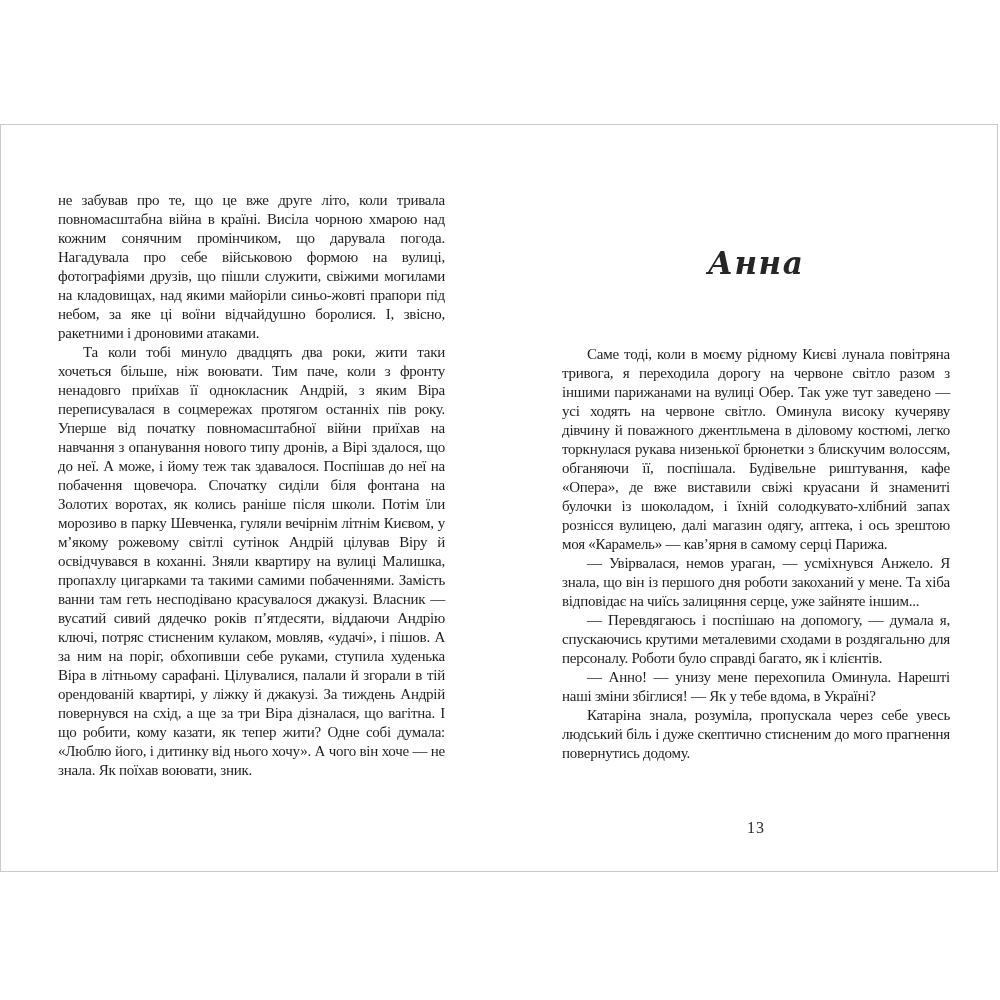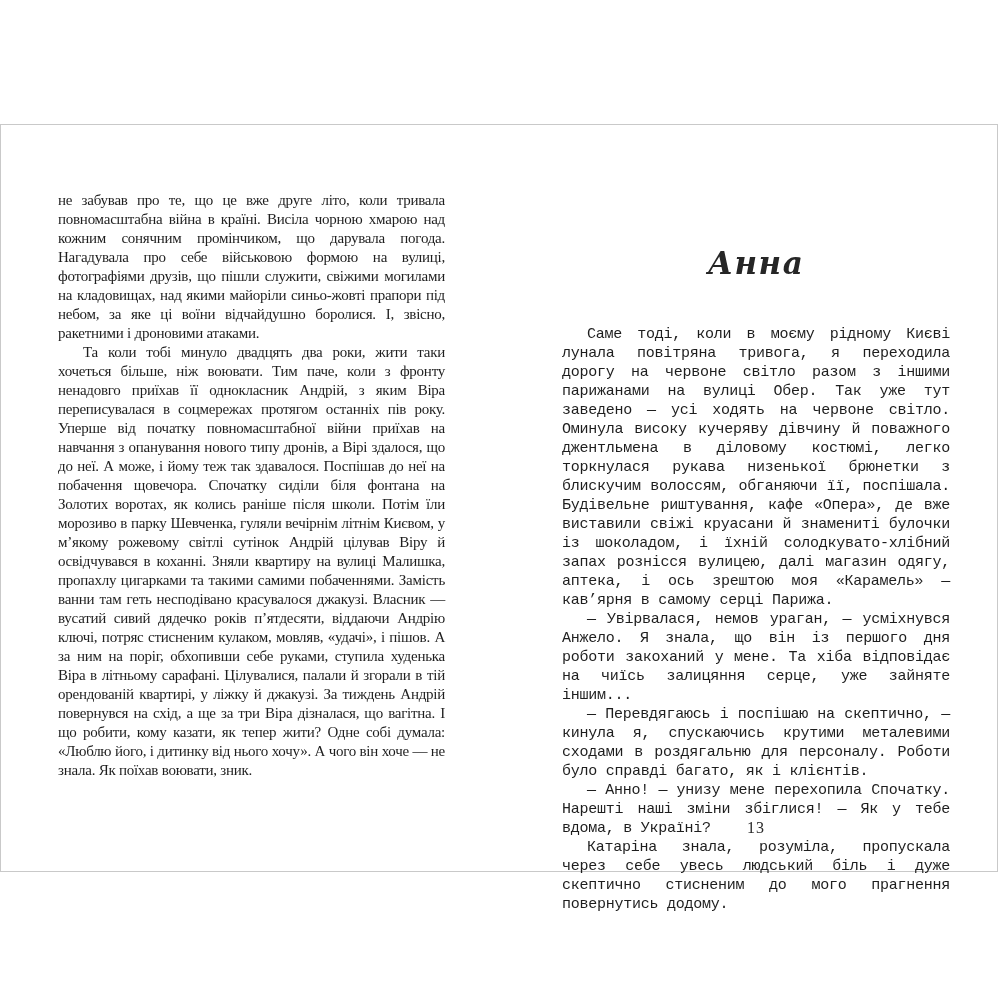--- a/index.html
+++ b/index.html
@@ -36,23 +36,22 @@
   .text-col p.continuation {
     text-indent: 0;
   }
   .left-col {
     left: 57px;
     top: 66px;
     width: 387px;
   }
   .right-col {
     left: 561px;
-    top: 200px;
+    top: 220px;
     width: 388px;
-    font-family: Liberation Mono, monospace;
   }
   .chapter-title {
     position: absolute;
     left: 561px;
     top: 120px;
     width: 388px;
     text-align: center;
     font-family: "DejaVu Serif", serif;
     font-style: italic;
     font-weight: 700;
@@ -80,20 +79,20 @@
   <div class="text-col left-col">
     <p class="continuation">не забував про те, що це вже друге літо, коли тривала повномасштабна війна в країні. Висіла чорною хмарою над кожним сонячним промінчиком, що дарувала погода. Нагадувала про себе військовою формою на вулиці, фотографіями друзів, що пішли служити, свіжими могилами на кладовищах, над якими майоріли синьо-жовті прапори під небом, за яке ці воїни відчайдушно боролися. І, звісно, ракетними і дроновими атаками.</p>
     <p>Та коли тобі минуло двадцять два роки, жити таки хочеться більше, ніж воювати. Тим паче, коли з фронту ненадовго приїхав її однокласник Андрій, з яким Віра переписувалася в соцмережах протягом останніх пів року. Уперше від початку повномасштабної війни приїхав на навчання з опанування нового типу дронів, а Вірі здалося, що до неї. А може, і йому теж так здавалося. Поспішав до неї на побачення щовечора. Спочатку сиділи біля фонтана на Золотих воротах, як колись раніше після школи. Потім їли морозиво в парку Шевченка, гуляли вечірнім літнім Києвом, у м’якому рожевому світлі сутінок Андрій цілував Віру й освідчувався в коханні. Зняли квартиру на вулиці Малишка, пропахлу цигарками та такими самими побаченнями. Замість ванни там геть несподівано красувалося джакузі. Власник — вусатий сивий дядечко років п’ятдесяти, віддаючи Андрію ключі, потряс стисненим кулаком, мовляв, «удачі», і пішов. А за ним на поріг, обхопивши себе руками, ступила худенька Віра в літньому сарафані. Цілувалися, палали й згорали в тій орендованій квартирі, у ліжку й джакузі. За тиждень Андрій повернувся на схід, а ще за три Віра дізналася, що вагітна. І що робити, кому казати, як тепер жити? Одне собі думала: «Люблю його, і дитинку від нього хочу». А чого він хоче — не знала. Як поїхав воювати, зник.</p>
   </div>
 
   <h2 class="chapter-title">Анна</h2>
 
   <div class="text-col right-col">
     <p>Саме тоді, коли в моєму рідному Києві лунала повітряна тривога, я переходила дорогу на червоне світло разом з іншими парижанами на вулиці Обер. Так уже тут заведено — усі ходять на червоне світло. Оминула високу кучеряву дівчину й поважного джентльмена в діловому костюмі, легко торкнулася рукава низенької брюнетки з блискучим волоссям, обганяючи її, поспішала. Будівельне риштування, кафе «Опера», де вже виставили свіжі круасани й знамениті булочки із шоколадом, і їхній солодкувато-хлібний запах рознісся вулицею, далі магазин одягу, аптека, і ось зрештою моя «Карамель» — кав’ярня в самому серці Парижа.</p>
     <p>— Увірвалася, немов ураган, — усміхнувся Анжело. Я знала, що він із першого дня роботи закоханий у мене. Та хіба відповідає на чиїсь залицяння серце, уже зайняте іншим...</p>
-    <p>— Перевдягаюсь і поспішаю на скептично, — кинула я, спускаючись крутими металевими сходами в роздягальню для персоналу. Роботи було справді багато, як і клієнтів.</p>
-    <p>— Анно! — унизу мене перехопила Спочатку. Нарешті наші зміни збіглися! — Як у тебе вдома, в Україні?</p>
+    <p>— Перевдягаюсь і поспішаю на допомогу, — думала я, спускаючись крутими металевими сходами в роздягальню для персоналу. Роботи було справді багато, як і клієнтів.</p>
+    <p>— Анно! — унизу мене перехопила Оминула. Нарешті наші зміни збіглися! — Як у тебе вдома, в Україні?</p>
     <p>Катаріна знала, розуміла, пропускала через себе увесь людський біль і дуже скептично стисненим до мого прагнення повернутись додому.</p>
   </div>
 
   <div class="page-number">13</div>
 
 </div>
 
 </body></html>

